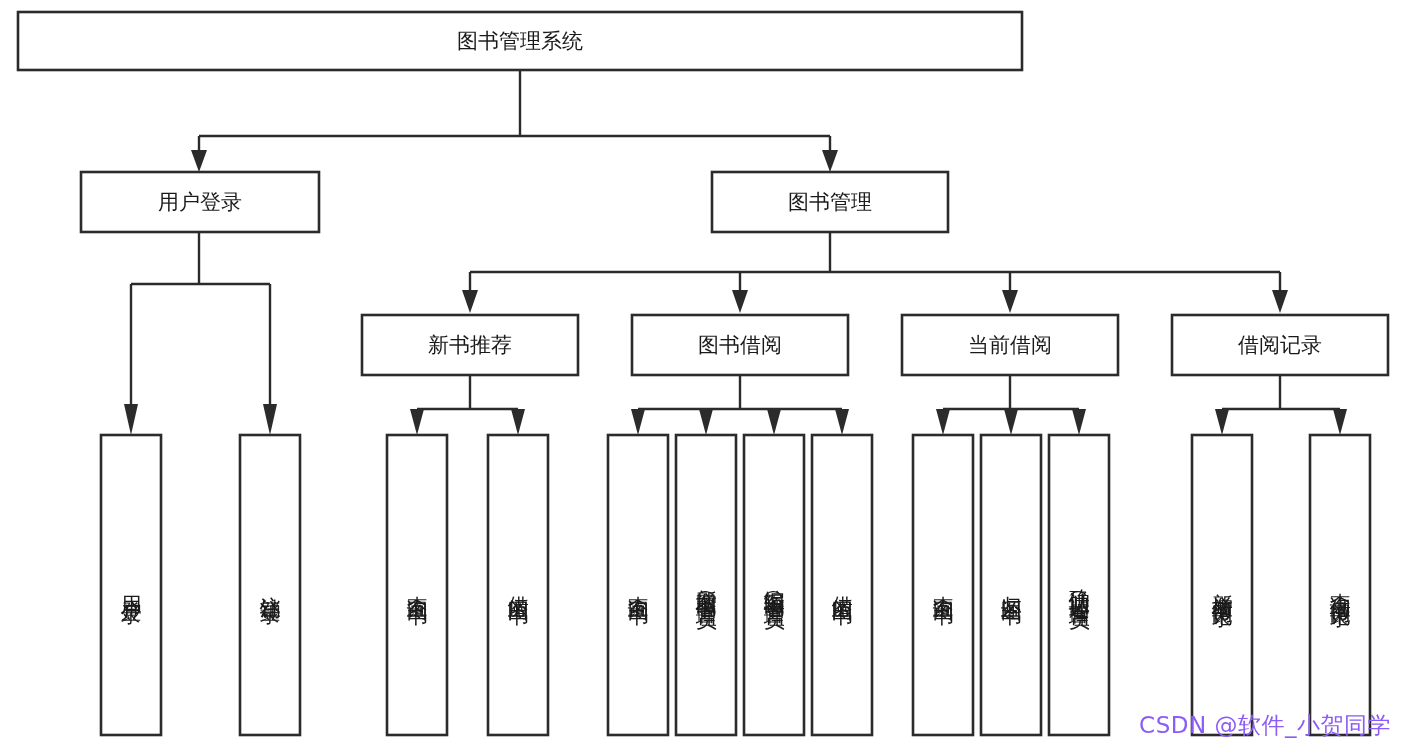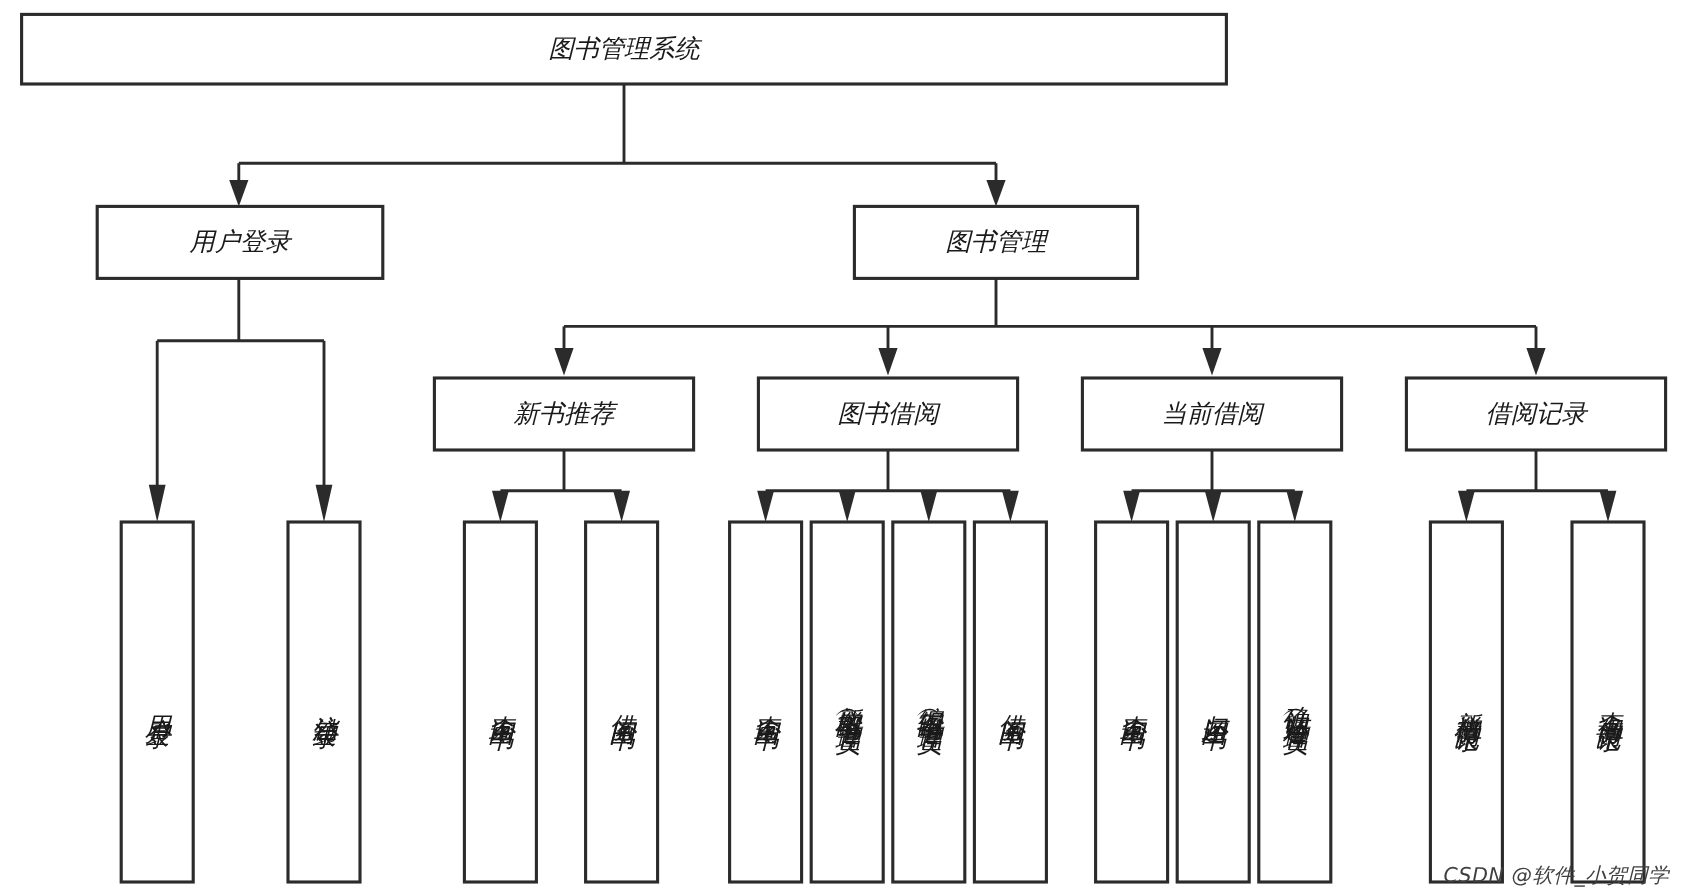--- a/index.html
+++ b/index.html
@@ -11,21 +11,20 @@
     width: 1405px;
     height: 747px;
     font-family: "DejaVu Sans", "Liberation Sans", sans-serif;
     overflow: hidden;
   }
   #diagram-root {
     position: relative;
     width: 1405px;
     height: 747px;
     background: #ffffff;
-    font-style: italic;
   }
   svg.diagram-canvas {
     position: absolute;
     top: 0;
     left: 0;
     width: 1405px;
     height: 747px;
   }
   .node-box {
     fill: #ffffff;
@@ -46,22 +45,22 @@
     font-size: 21px;
     fill: #1a1a1a;
     text-anchor: middle;
     dominant-baseline: middle;
   }
   .watermark-text {
     position: absolute;
     right: 14px;
     bottom: 6px;
     font-family: "DejaVu Sans", "Liberation Sans", sans-serif;
-    font-size: 17px;
-    color: #404040;
+    font-size: 23px;
+    color: #8b5cf6;
     letter-spacing: 0.5px;
     white-space: nowrap;
     pointer-events: none;
   }
   .leaf-label {
     position: absolute;
     writing-mode: vertical-rl;
     text-orientation: upright;
     font-family: "DejaVu Sans", "Liberation Sans", sans-serif;
     font-size: 21px;

